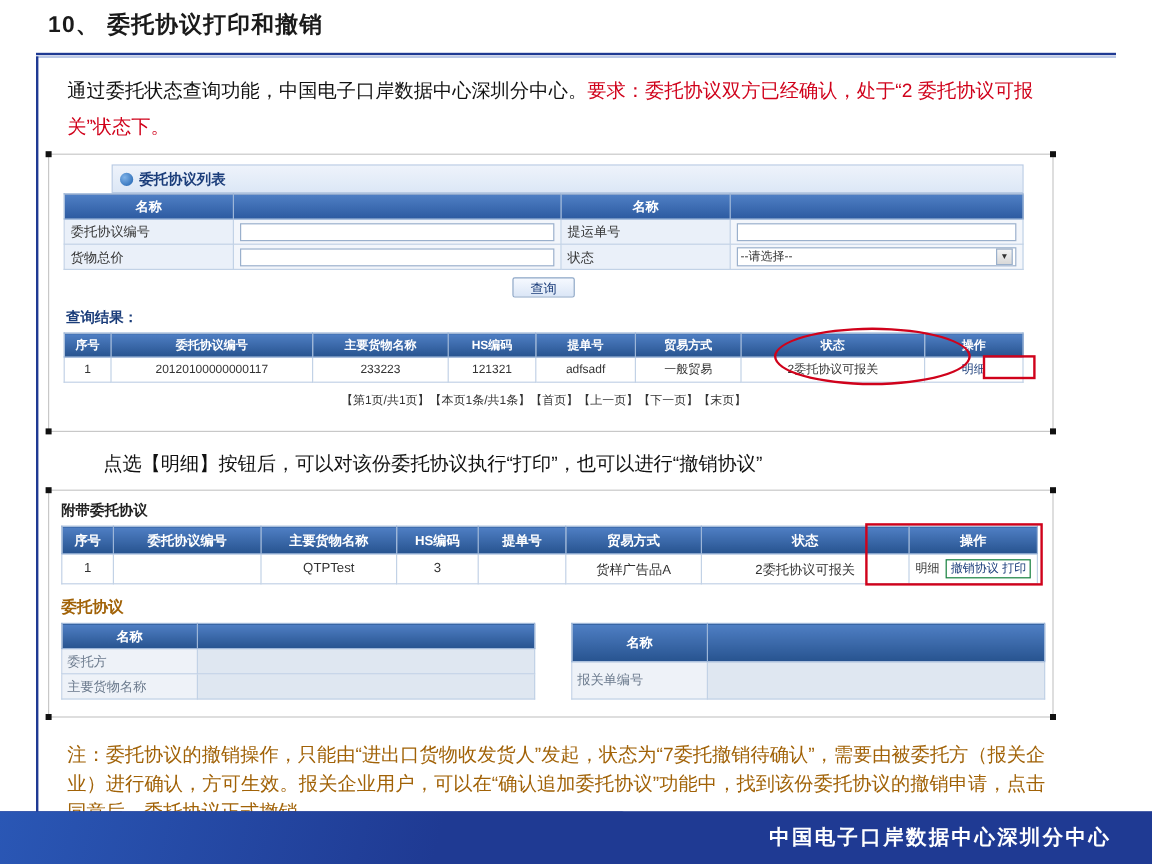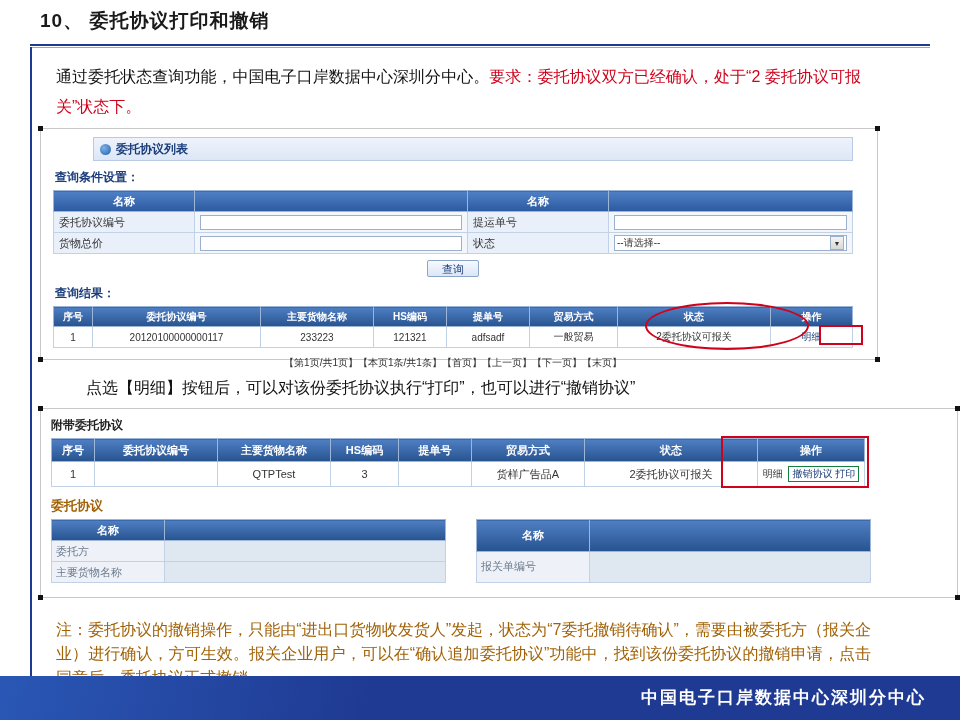--- a/index.html
+++ b/index.html
@@ -115,21 +115,21 @@
   .det-btn{
     display:inline-block;font-size:10px;color:#1b3d7a;
   }
   
   .para2{
     position:absolute;left:86px;top:375px;width:800px;
     font-size:16px;line-height:26px;color:#111;
   }
   
   .shot2{
-    position:absolute;left:40px;top:408px;width:918px;height:190px;
+    position:absolute;left:40px;top:408px;width:838px;height:190px;
     background:#ffffff;border:1px solid #c8c8c8;box-sizing:border-box;
   }
   .shot2 .ttl{
     font-size:12px;font-weight:bold;color:#222;margin:8px 0 4px 10px;
   }
   table.att{
     border-collapse:collapse;width:814px;margin-left:10px;font-size:11px;text-align:center;
   }
   table.att th{
     background:linear-gradient(#4f7fc4,#27538f);
@@ -197,21 +197,20 @@
   <div class="corner-mark" style="right:-3px;top:-3px;"></div>
   <div class="corner-mark" style="left:-3px;bottom:-3px;"></div>
   <div class="corner-mark" style="right:-3px;bottom:-3px;"></div>
 
   <div class="shot1-inner">
     <div class="panel-head">
       <span class="bullet-icon"></span>
       <span>委托协议列表</span>
     </div>
 
-    <div class="sec-label">查询条件设置：</div>
 
     <table class="q">
       <tbody>
           <tr>
         <th style="width:130px">名称</th>
         <th style="width:270px"></th>
         <th style="width:130px">名称</th>
         <th></th>
       </tr>
       <tr>

